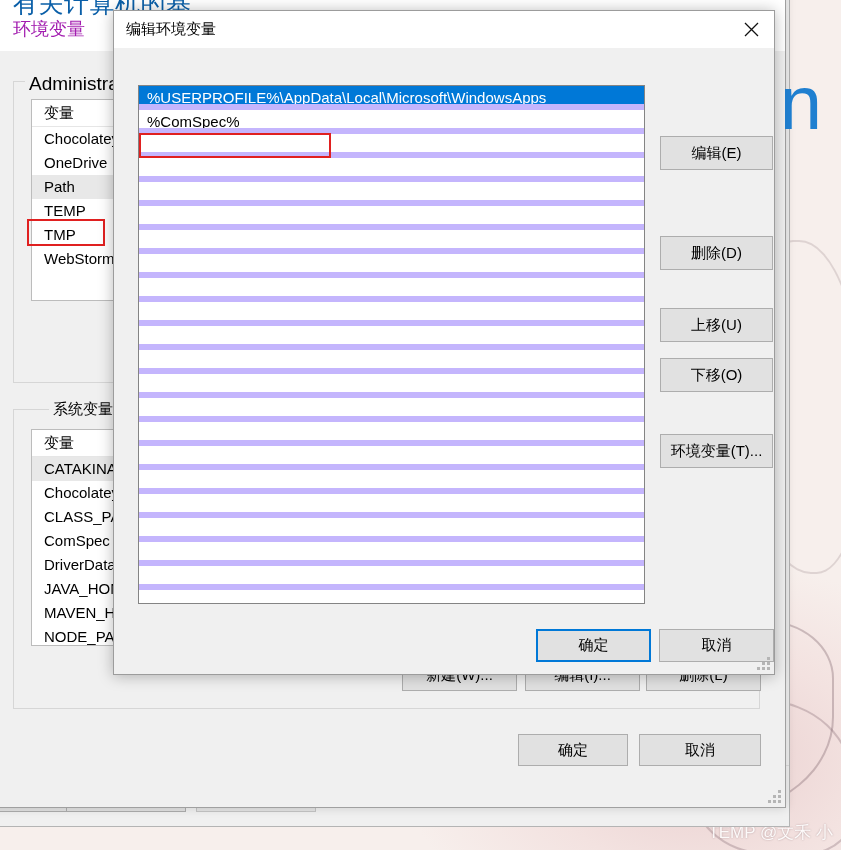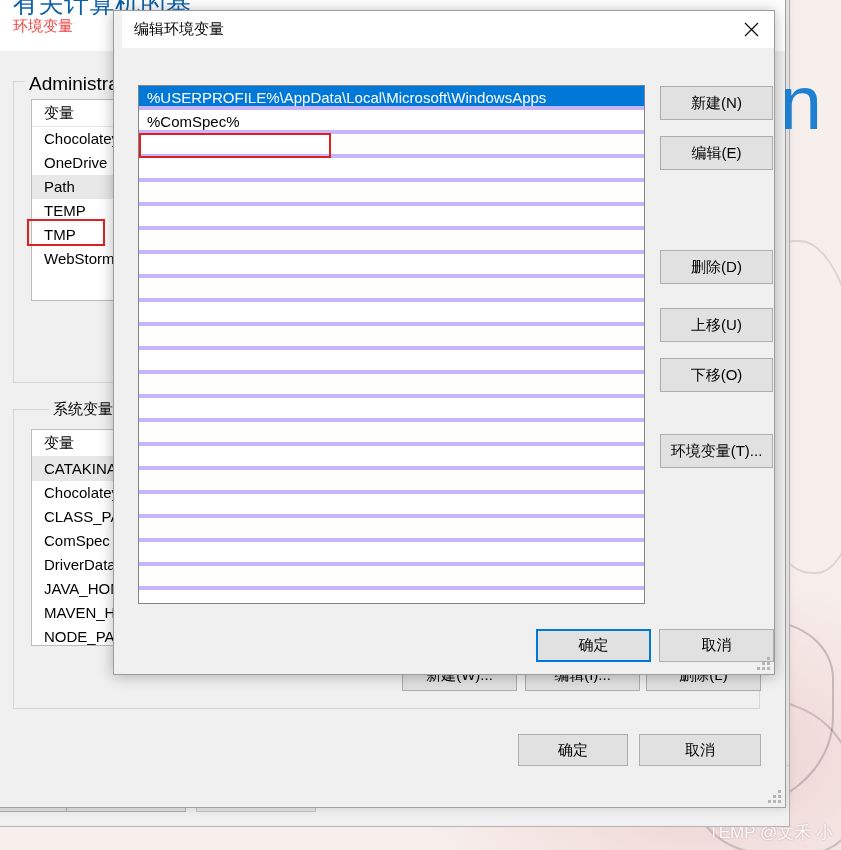--- a/index.html
+++ b/index.html
@@ -41,21 +41,21 @@
   }
   #env-bigtitle{
     position:absolute;left:22px;top:14px;font-size:25px;color:#0a5fa8;
     white-space:nowrap;letter-spacing:.5px;
   }
   #env-brand{
     position:absolute;right:-36px;top:86px;font-size:76px;color:#1f7fd0;
     white-space:nowrap;font-weight:400;letter-spacing:-1px;
   }
   #env-subtitle{
-    position:absolute;left:22px;top:44px;font-size:15px;color:#ef4444;
+    position:absolute;left:22px;top:44px;font-size:18px;color:#a21caf;
   }
   #env-body{
     position:absolute;left:0;top:78px;right:0;bottom:0;background:#f0f0f0;
   }
   .group{position:absolute;border:1px solid #d6d6d6;}
   .group-label{
     position:absolute;font-size:15px;color:#000;background:#f0f0f0;
     padding:0 4px;white-space:nowrap;
   }
   .listbox{
@@ -85,39 +85,39 @@
   .btn.default{border:2px solid #0078d7;}
   .btn.disabled{color:#9d9d9d;border-color:#c4c4c4;background:#e4e4e4;}
 
   
   #win-edit{
     position:absolute;left:113px;top:10px;width:660px;height:663px;
     background:#f0f0f0;border:1px solid #9c9c9c;
     box-shadow:0 1px 14px rgba(0,0,0,.28);
   }
   #edit-titlebar{
-    position:absolute;left:8px;top:0;right:0;height:37px;background:#fff;padding-left:20px;
+    position:absolute;left:0;top:0;right:0;height:37px;background:#fff;padding-left:20px;
   }
   #edit-title{
     position:absolute;left:12px;top:9px;font-size:15px;color:#000;
   }
   #edit-close{
     position:absolute;right:0;top:0;width:46px;height:37px;
     display:flex;align-items:center;justify-content:center;cursor:default;
   }
   #edit-close svg{display:block;}
   #edit-body{position:absolute;left:0;top:37px;right:0;bottom:0;background:#f0f0f0;}
 
   #path-list{
     position:absolute;left:24px;top:37px;width:505px;height:517px;
     background:#fff;border:1px solid #848484;overflow:hidden;
   }
   .path-row{
     height:24px;line-height:24px;padding-left:8px;font-size:15px;
-    border-bottom:4px solid #c4b5fd;white-space:nowrap;overflow:hidden;
+    border-bottom:6px solid #c4b5fd;white-space:nowrap;overflow:hidden;
     box-sizing:border-box;
   }
   .path-row.selected{background:#0078d7;color:#fff;}
 
   .grip{position:absolute;width:14px;height:14px;}
   .grip i{position:absolute;width:3px;height:3px;background:#b5b5b5;}
 </style>
 </head>
 <body>
 
@@ -226,23 +226,22 @@
       <div class="path-row"></div>
       <div class="path-row"></div>
       <div class="path-row"></div>
       <div class="path-row"></div>
       <div class="path-row"></div>
       <div class="path-row"></div>
       <div class="path-row"></div>
     </div>
     <div class="red-outline" style="left:25px;top:85px;width:192px;height:25px;"></div>
 
-    <div class="btn" style="left:546px;top:38px;width:113px;height:34px;">新建(N)</div>
     <div class="btn" style="left:546px;top:88px;width:113px;height:34px;">编辑(E)</div>
-    <div class="btn" style="left:546px;top:188px;width:113px;height:34px;margin-top:14px;">删除(D)</div>
+    <div class="btn" style="left:546px;top:188px;width:113px;height:34px;">删除(D)</div>
     <div class="btn" style="left:546px;top:310px;width:113px;height:34px;">下移(O)</div>
     <div class="btn" style="left:546px;top:260px;width:113px;height:34px;">上移(U)</div>
     <div class="btn" style="left:546px;top:386px;width:113px;height:34px;">环境变量(T)...</div>
 
     <div class="btn default" style="left:422px;top:581px;width:115px;height:33px;">确定</div>
     <div class="btn" style="left:545px;top:581px;width:115px;height:33px;">取消</div>
   </div>
 
   <div class="grip" style="right:3px;bottom:3px;">
     <i style="left:10px;top:0;"></i>

